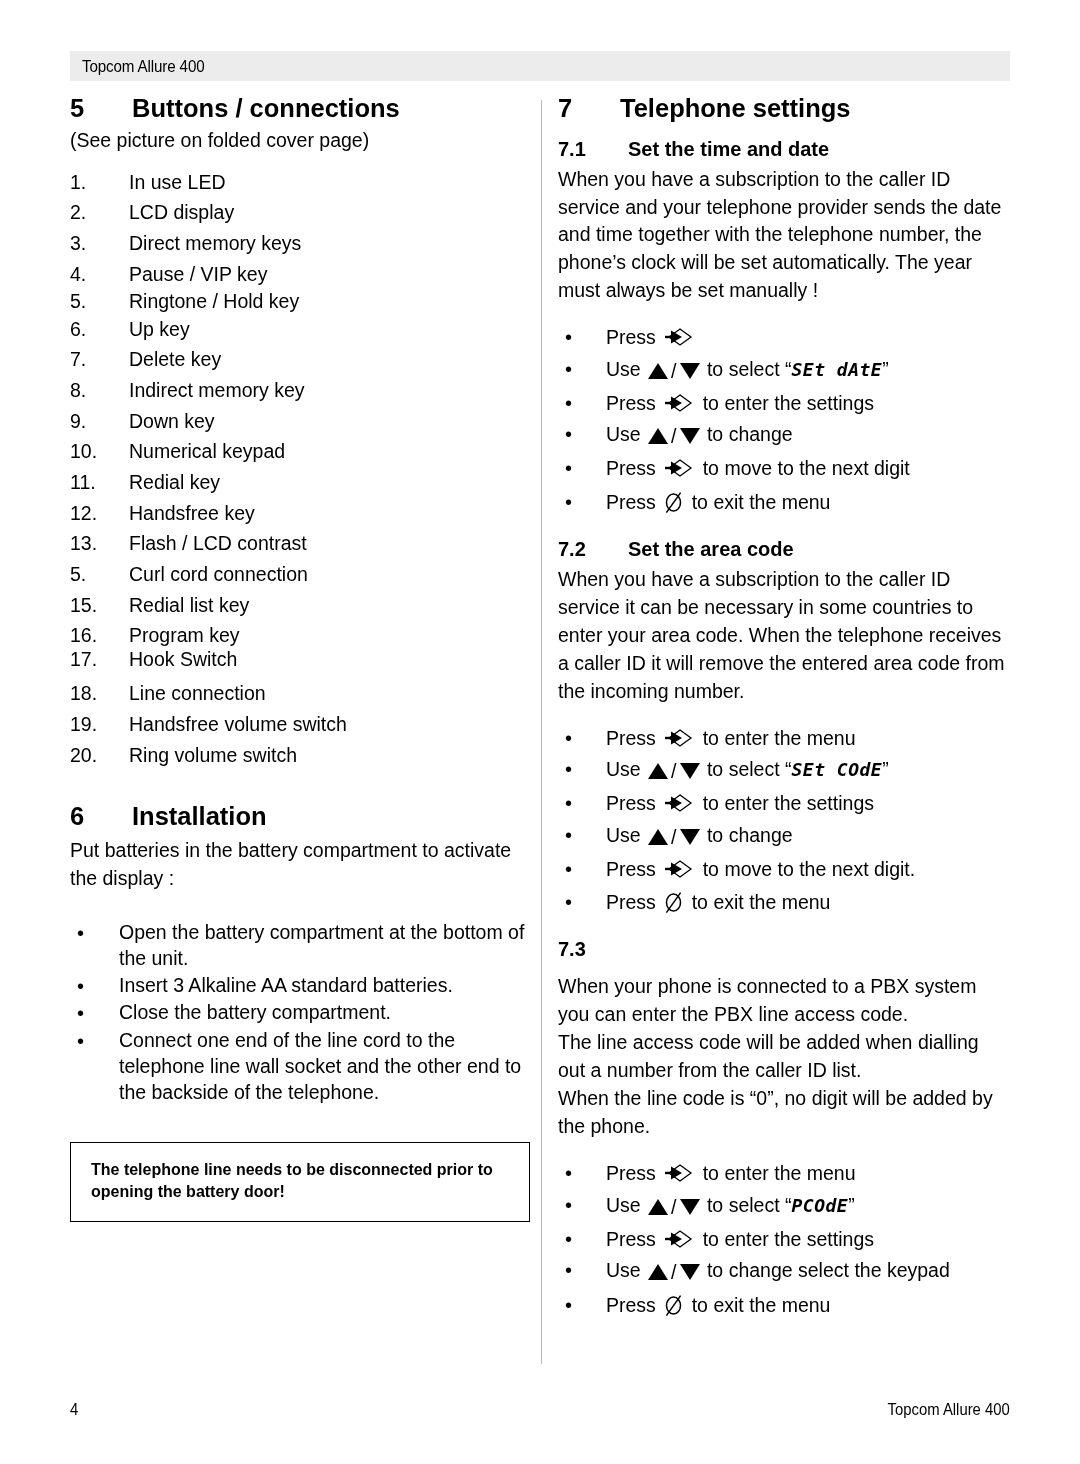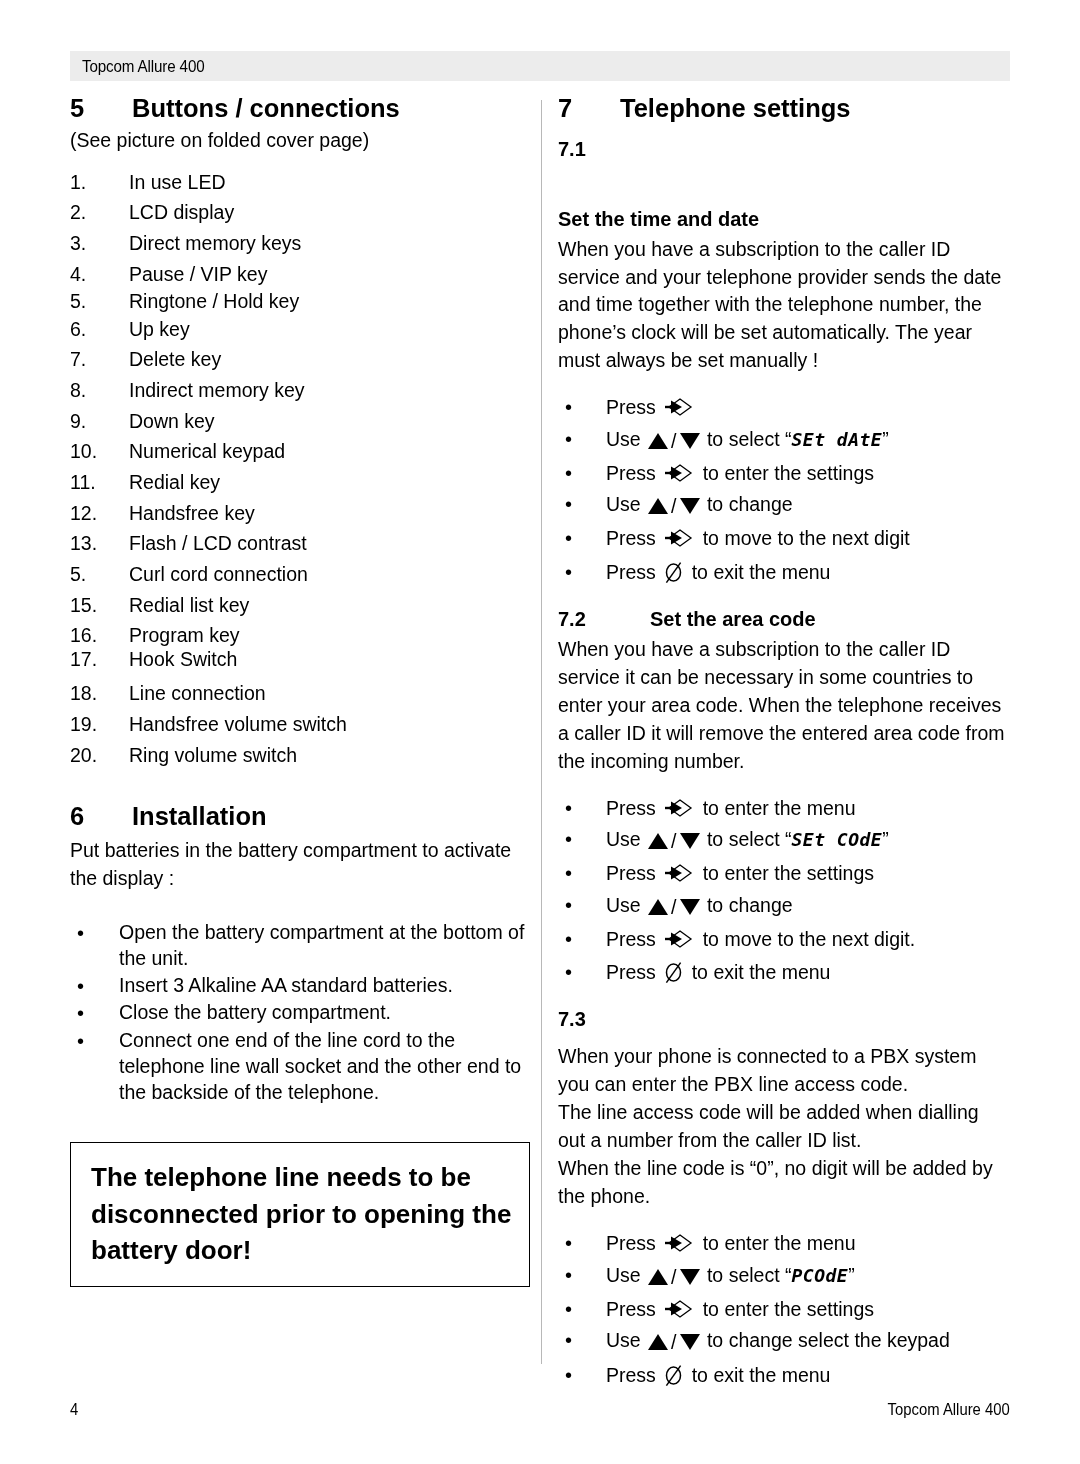--- a/index.html
+++ b/index.html
@@ -144,21 +144,21 @@
   }
   ul.steps li .t { flex: 1; }
 
   
   .warnbox {
     border: 1.6px solid #000;
     padding: 16px 0 17px 20px;
     margin-top: 0;
   }
   .warnbox p {
-    font-size: 26px;
+    font-size: 16px;
     font-weight: bold;
     line-height: 1.42;
     margin: 0;
   }
 
   
   .icon-prog {
     display: inline-block;
     vertical-align: -4px;
     width: 30px;
@@ -355,21 +355,21 @@
 
     </div>
 
     <div class="col-right">
 
       <h1 class="sec" style="margin-top:0px;">
         <span class="num">7</span>
         <span class="ttl">Telephone settings</span>
       </h1>
 
-      <h2 class="subsec" style="margin-top:15px;flex-direction:column;">
+      <h2 class="subsec" style="margin-top:15px;">
         <span class="num">7.1</span>
         <span class="ttl">Set the time and date</span>
       </h2>
 
       <p class="body" style="margin-top:5px;">When you have a subscription to the caller ID service and your telephone provider sends the date and time together with the telephone number, the phone’s clock will be set automatically. The year must always be set manually !</p>
 
       <ul class="steps" style="margin-top:21px;">
         <li>
           <span class="b">•</span>
           <span class="t">
@@ -435,21 +435,21 @@
               <svg viewBox="0 0 21 24" width="21" height="24">
                 <ellipse cx="10.5" cy="12.5" rx="7" ry="8.6" fill="none" stroke="#000" stroke-width="1.5"></ellipse>
                 <path d="M3.4,22.6 L17.6,2.6" stroke="#000" stroke-width="1.5"></path>
               </svg>
             </span>
             <span>to exit the menu</span>
           </span>
         </li>
       </ul>
 
-      <h2 class="subsec" style="margin-top:24px;gap:22px;">
+      <h2 class="subsec" style="margin-top:24px;">
         <span class="num">7.2</span>
         <span class="ttl">Set the area code</span>
       </h2>
 
       <p class="body" style="margin-top:5px;">When you have a subscription to the caller ID service it can be necessary in some countries to enter your area code. When the telephone receives a caller ID it will remove the entered area code from the incoming number.</p>
 
       <ul class="steps" style="margin-top:21px;">
         <li>
           <span class="b">•</span>
           <span class="t">

